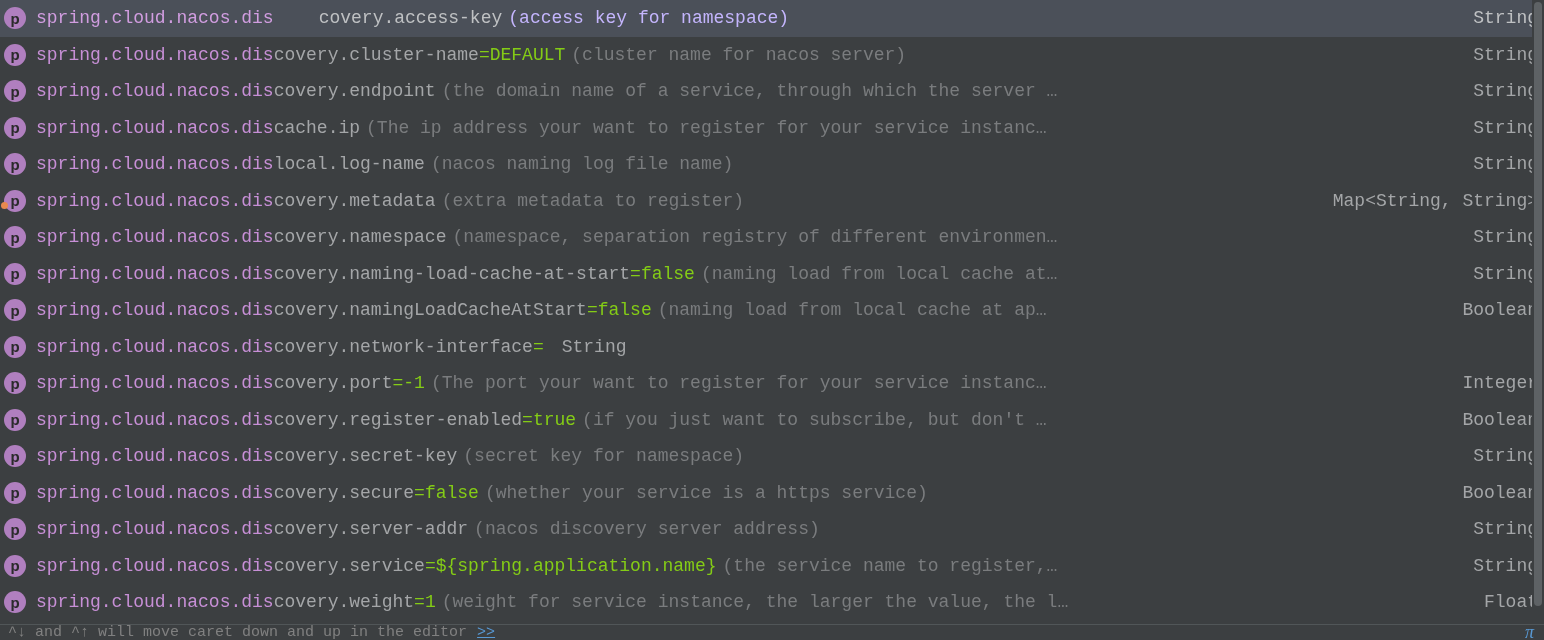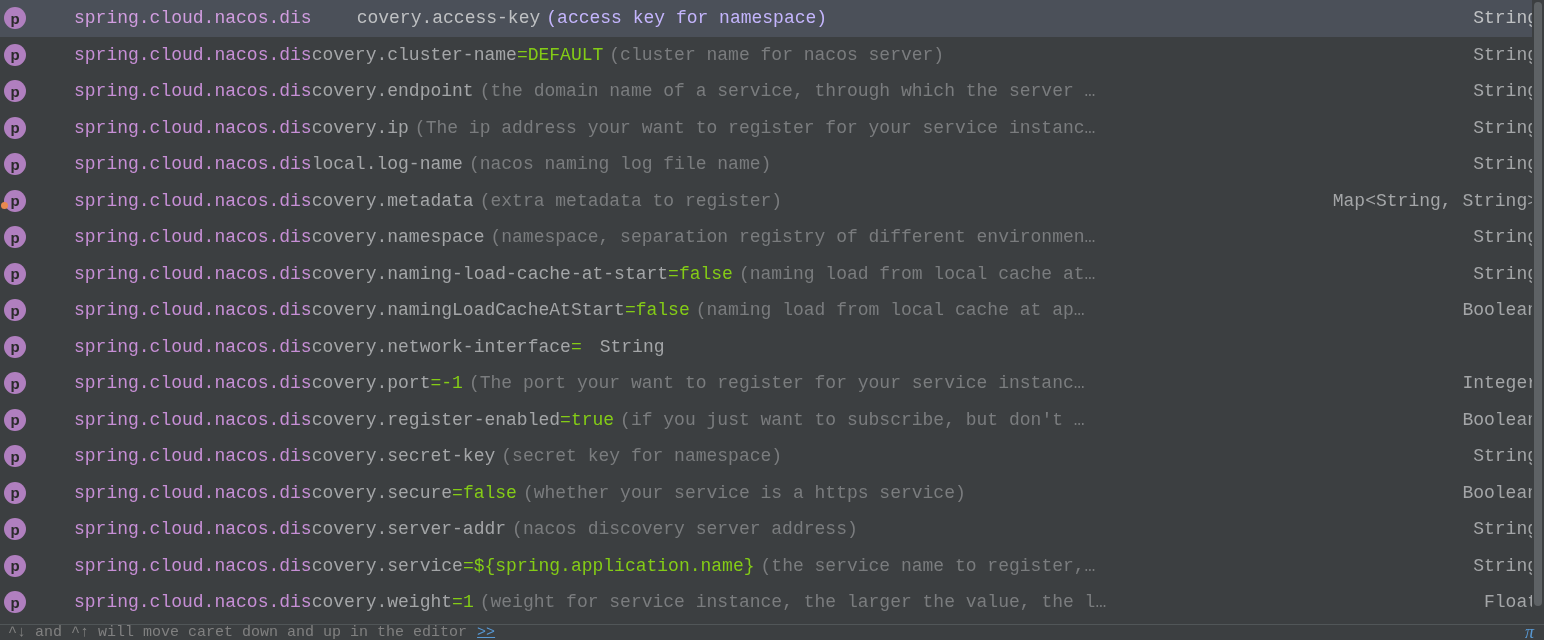--- a/index.html
+++ b/index.html
@@ -68,21 +68,20 @@
     background: #E8894F;
     left: -3px;
     top: 12px;
   }
   .key {
     display: flex;
     flex-shrink: 0;
   }
   .matched {
     color: #C78FD6;
-    margin-left: 38px;
   }
   .rest {
     color: #A4A6A8;
   }
   .default {
     color: #84cc16;
   }
   .desc {
     color: #7A7C7E;
     margin-left: 6px;
@@ -182,21 +181,21 @@
           <span class="matched">spring.cloud.nacos.dis</span>
           <span class="rest">covery.endpoint</span>
         </span>
         <span class="desc">(the domain name of a service, through which the server …</span>
         <span class="type">String</span>
       </div>
       <div class="row">
         <span class="icon purple">p</span>
         <span class="key">
           <span class="matched">spring.cloud.nacos.dis</span>
-          <span class="rest">covery.ip</span>
+          <span class="rest">cache.ip</span>
         </span>
         <span class="desc">(The ip address your want to register for your service instanc…</span>
         <span class="type">String</span>
       </div>
       <div class="row">
         <span class="icon purple">p</span>
         <span class="key">
           <span class="matched">spring.cloud.nacos.dis</span>
           <span class="rest">local.log-name</span>
         </span>

